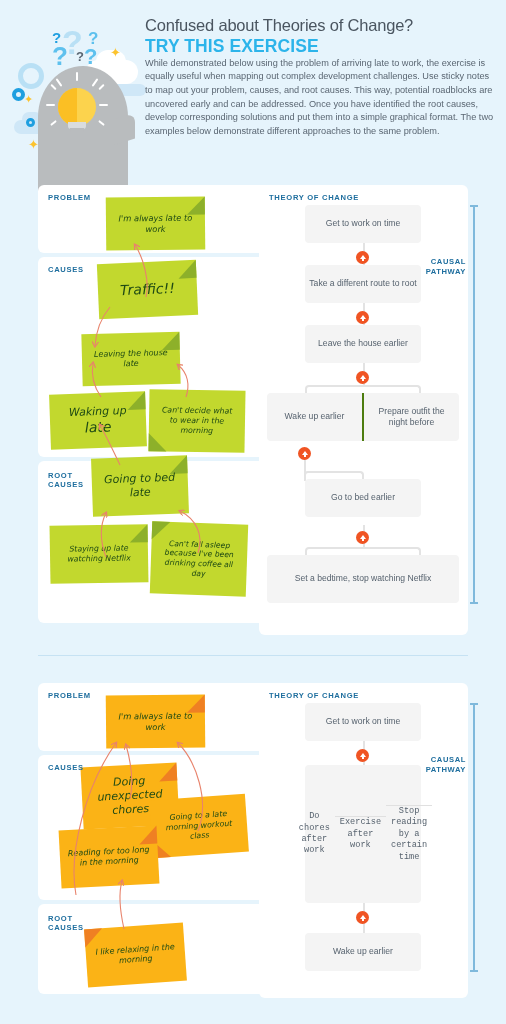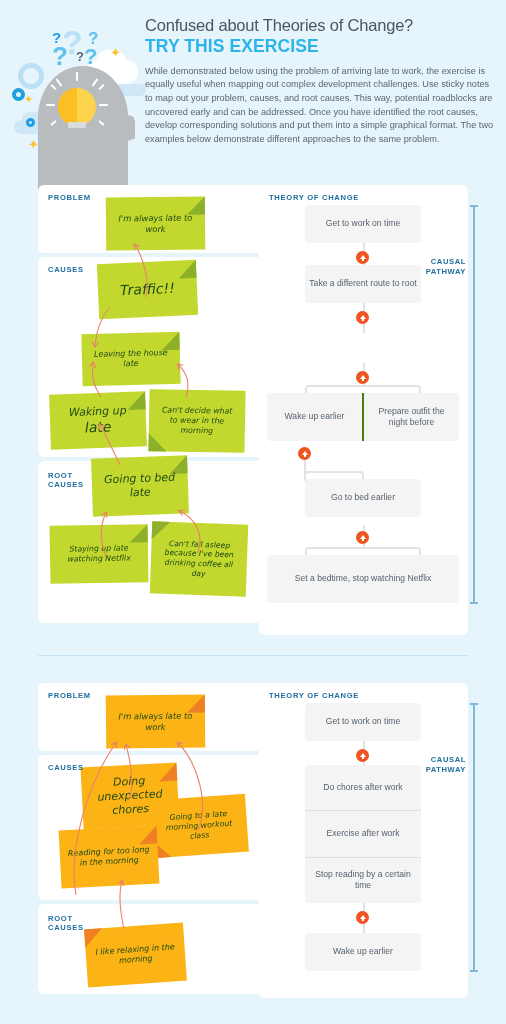--- a/index.html
+++ b/index.html
@@ -56,21 +56,21 @@
   .head-text { position: absolute; left: 145px; top: 16px; right: 8px; }
   .title-line1 {
     font-size: 16.5px; color: #4a5560; letter-spacing: -0.2px;
     line-height: 1.15; white-space: nowrap;
   }
   .title-line2 {
     font-size: 17.5px; font-weight: 700; color: #2cb4ea;
     letter-spacing: 0.1px; line-height: 1.2; margin-top: 1px;
   }
   .head-body {
-    margin-top: 8px; font-size: 9.2px; line-height: 1.47; color: #5a6672;
+    font-size: 9.2px; line-height: 1.47; color: #5a6672;
     max-width: 350px;
   }
 
   
   .section { position: relative; }
   .divider {
     position: absolute; left: 38px; right: 38px; top: 0; height: 1px;
     background: #c6e2f3;
   }
 
@@ -125,21 +125,21 @@
     display: flex; align-items: center; justify-content: center;
     text-align: center; color: #56626e; font-size: 8.6px; line-height: 1.33;
     z-index: 3;
   }
   .flowbox.split { display: flex; flex-direction: row; }
   .flowbox.split .half {
     flex: 1; display: flex; align-items: center; justify-content: center;
     padding: 0 5px; height: 100%;
   }
   .flowbox.split .half + .half { border-left: 2px solid #4d7c0f; }
-  .flowbox.stack { flex-direction: column; }
+  .flowbox.stack { flex-direction: row; font-family: Liberation Mono, monospace; }
   .flowbox.stack .row {
     flex: 1; display: flex; align-items: center; justify-content: center;
     width: 100%; padding: 0 5px;
   }
   .flowbox.stack .row + .row { border-top: 1px solid #e0e0e0; }
 
   .connector {
     position: absolute; width: 2px; background: #e3e3e3; z-index: 1;
   }
   .bracket {
@@ -325,20 +325,23 @@
         <span class="glyph"></span>
           <span class="stem"></span>
       </div>
       <div class="flowbox" style="left:46px;top:80px;width:116px;height:38px;">
         <span>Take a different route to root</span>
       </div>
       <div class="upbtn" style="left:97px;top:126px;">
         <span class="glyph"></span>
           <span class="stem"></span>
       </div>
+      <div class="flowbox" style="left:46px;top:140px;width:116px;height:38px;">
+        <span>Leave the house earlier</span>
+      </div>
       <div class="upbtn" style="left:97px;top:186px;">
         <span class="glyph"></span>
           <span class="stem"></span>
       </div>
       <div class="flowbox split" style="left:8px;top:208px;width:192px;height:48px;">
         <div class="half">
             <span>Wake up earlier</span>
           </div>
         <div class="half">
             <span>Prepare outfit the night before</span>

